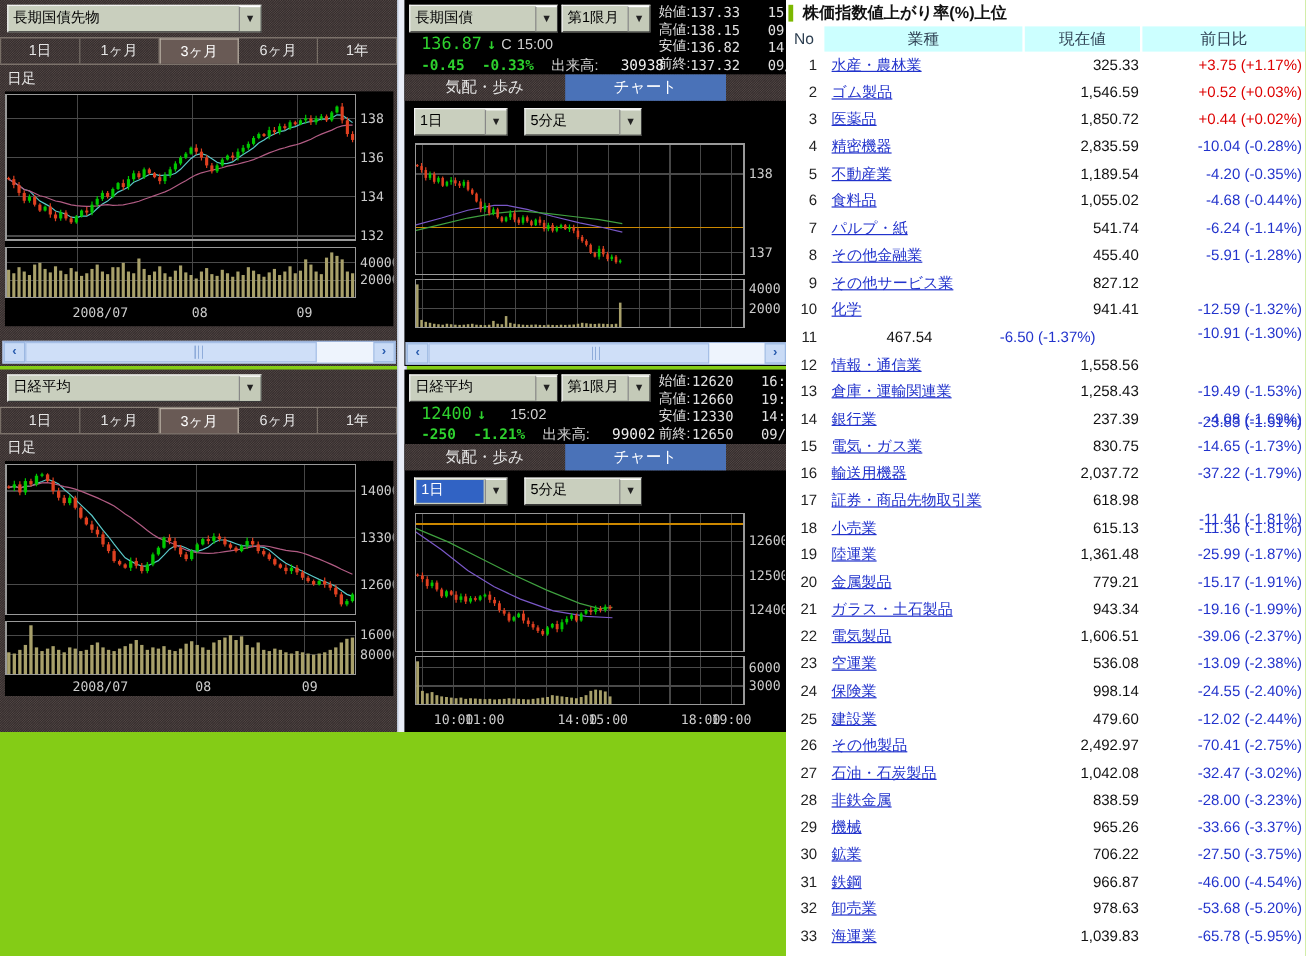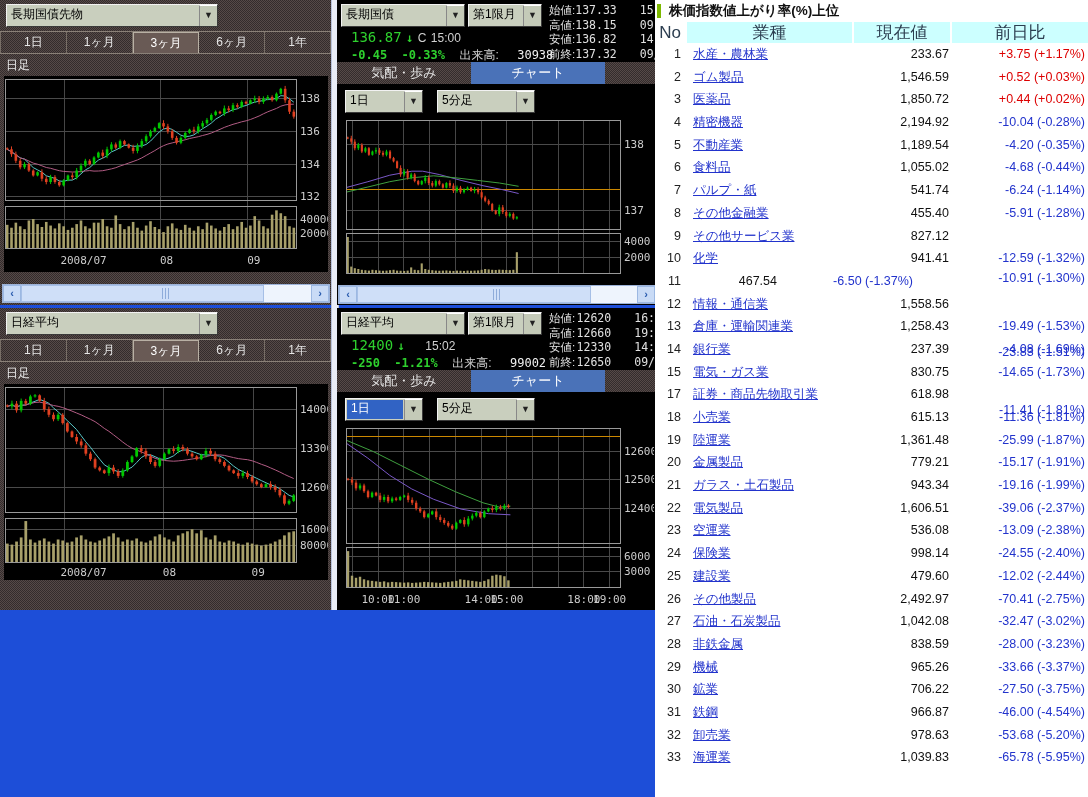--- a/index.html
+++ b/index.html
@@ -1,16 +1,16 @@
 <!DOCTYPE html>
 <html><head>
 <meta charset="utf-8">
 <style>
   html,body{margin:0;padding:0;background:#fff;font-family:"Liberation Sans",sans-serif;}
-  #stage{position:relative;width:1088px;height:797px;overflow:hidden;background:#1d4ed8;}
+  #stage{position:relative;width:1088px;height:797px;overflow:hidden;background:#84cc16;}
   .panel{position:absolute;overflow:hidden;}
   .chrome{background:
     linear-gradient(45deg,#564a48 25%,transparent 25%,transparent 75%,#564a48 75%),
     linear-gradient(45deg,#564a48 25%,#332c2c 25%,#332c2c 75%,#564a48 75%);
     background-size:2px 2px;background-position:0 0,1px 1px;}
   .blackbg{background:#000;}
   
   .dd{position:absolute;height:21px;display:flex;align-items:stretch;
       border:1px solid;border-color:#f2f2f2 #3a3a3a #3a3a3a #f2f2f2;background:#c9cfbe;}
   .dd-val{flex:1;font-size:12px;color:#000;line-height:19px;padding-left:4px;white-space:nowrap;overflow:hidden;}
@@ -44,21 +44,21 @@
   .sb-track{flex:1;position:relative;background:#eef4fd;}
   .sb-thumb{position:absolute;left:0;top:0;bottom:0;width:83%;background:#cfdff8;border:1px solid #a6bfe6;}
   .sb-grip{position:absolute;left:50%;top:3px;bottom:3px;width:8px;margin-left:-4px;
      background:repeating-linear-gradient(90deg,#8facda 0 1px,transparent 1px 3px);}
   
   .vdiv{position:absolute;background:#e9edf7;border-left:1px solid #b9c2da;border-right:1px solid #b9c2da;}
   
   #rank{position:absolute;left:655px;top:0;width:433px;height:797px;background:#fff;}
   .rk-title{display:flex;align-items:center;height:22px;font-size:13.5px;font-weight:bold;color:#111;}
   .rk-bar{width:4px;height:14px;background:#7cb800;margin:0 8px 0 2px;}
-  .rk-head{display:flex;height:21px;font-size:17px;color:#2c3e50;align-items:flex-start;}
+  .rk-head{display:flex;height:21px;font-size:13px;color:#2c3e50;align-items:flex-start;}
   .rk-head .h{background:#ccffff;height:21px;line-height:21px;}
   .h-no{width:30px;text-align:center;background:#fff !important;}
   .h-name{width:165px;text-align:center;margin-left:2px;}
   .h-cur{width:96px;text-align:center;margin-left:2px;}
   .h-chg{flex:1;text-align:center;margin-left:2px;}
   .rk-row{display:flex;height:22.7px;line-height:22.7px;font-size:12.5px;white-space:nowrap;}
   .c-no{width:26px;text-align:right;color:#222;}
   .c-name{flex:1;padding-left:12px;overflow:hidden;}
   .c-name a{color:#2233cc;text-decoration:underline;}
   .c-cur{width:96px;text-align:right;color:#111;font-family:"Liberation Sans",sans-serif;}
@@ -1010,39 +1010,39 @@
     <div class="rk-head">
       <span class="h h-no">No</span>
       <span class="h h-name">業種</span>
       <span class="h h-cur">現在値</span>
       <span class="h h-chg">前日比</span>
     </div>
     <div id="rank-rows">
         <div class="rk-row">
           <span class="c-no">1</span>
           <span class="c-name"><a href="#">水産・農林業</a></span>
-          <span class="c-cur">233.67</span>
+          <span class="c-cur">325.33</span>
           <span class="c-chg" style="color: rgb(221, 0, 0);">+3.75 (+1.17%)</span>
         </div>
         <div class="rk-row">
           <span class="c-no">2</span>
           <span class="c-name"><a href="#">ゴム製品</a></span>
           <span class="c-cur">1,546.59</span>
           <span class="c-chg" style="color: rgb(221, 0, 0);">+0.52 (+0.03%)</span>
         </div>
         <div class="rk-row">
           <span class="c-no">3</span>
           <span class="c-name"><a href="#">医薬品</a></span>
           <span class="c-cur">1,850.72</span>
           <span class="c-chg" style="color: rgb(221, 0, 0);">+0.44 (+0.02%)</span>
         </div>
         <div class="rk-row">
           <span class="c-no">4</span>
           <span class="c-name"><a href="#">精密機器</a></span>
-          <span class="c-cur">2,194.92</span>
+          <span class="c-cur">2,835.59</span>
           <span class="c-chg" style="color: rgb(34, 51, 204);">-10.04 (-0.28%)</span>
         </div>
         <div class="rk-row">
           <span class="c-no">5</span>
           <span class="c-name"><a href="#">不動産業</a></span>
           <span class="c-cur">1,189.54</span>
           <span class="c-chg" style="color: rgb(34, 51, 204);">-4.20 (-0.35%)</span>
         </div>
         <div class="rk-row">
           <span class="c-no">6</span>
@@ -1095,20 +1095,26 @@
           <span class="c-no">14</span>
           <span class="c-name"><a href="#">銀行業</a></span>
           <span class="c-cur">237.39</span>
           <span class="c-chg" style="color: rgb(34, 51, 204);">-4.08 (-1.69%)</span>
         </div>
         <div class="rk-row">
           <span class="c-no">15</span>
           <span class="c-name"><a href="#">電気・ガス業</a></span>
           <span class="c-cur">830.75</span>
           <span class="c-chg" style="color: rgb(34, 51, 204);">-14.65 (-1.73%)</span>
+        </div>
+        <div class="rk-row">
+          <span class="c-no">16</span>
+          <span class="c-name"><a href="#">輸送用機器</a></span>
+          <span class="c-cur">2,037.72</span>
+          <span class="c-chg" style="color: rgb(34, 51, 204);">-37.22 (-1.79%)</span>
         </div>
         <div class="rk-row">
           <span class="c-no">17</span>
           <span class="c-name"><a href="#">証券・商品先物取引業</a></span>
           <span class="c-cur">618.98</span>
           <span class="c-chg" style="color: rgb(34, 51, 204); margin-top: 16px;">-11.41 (-1.81%)</span>
         </div>
         <div class="rk-row">
           <span class="c-no">18</span>
           <span class="c-name"><a href="#">小売業</a></span>

